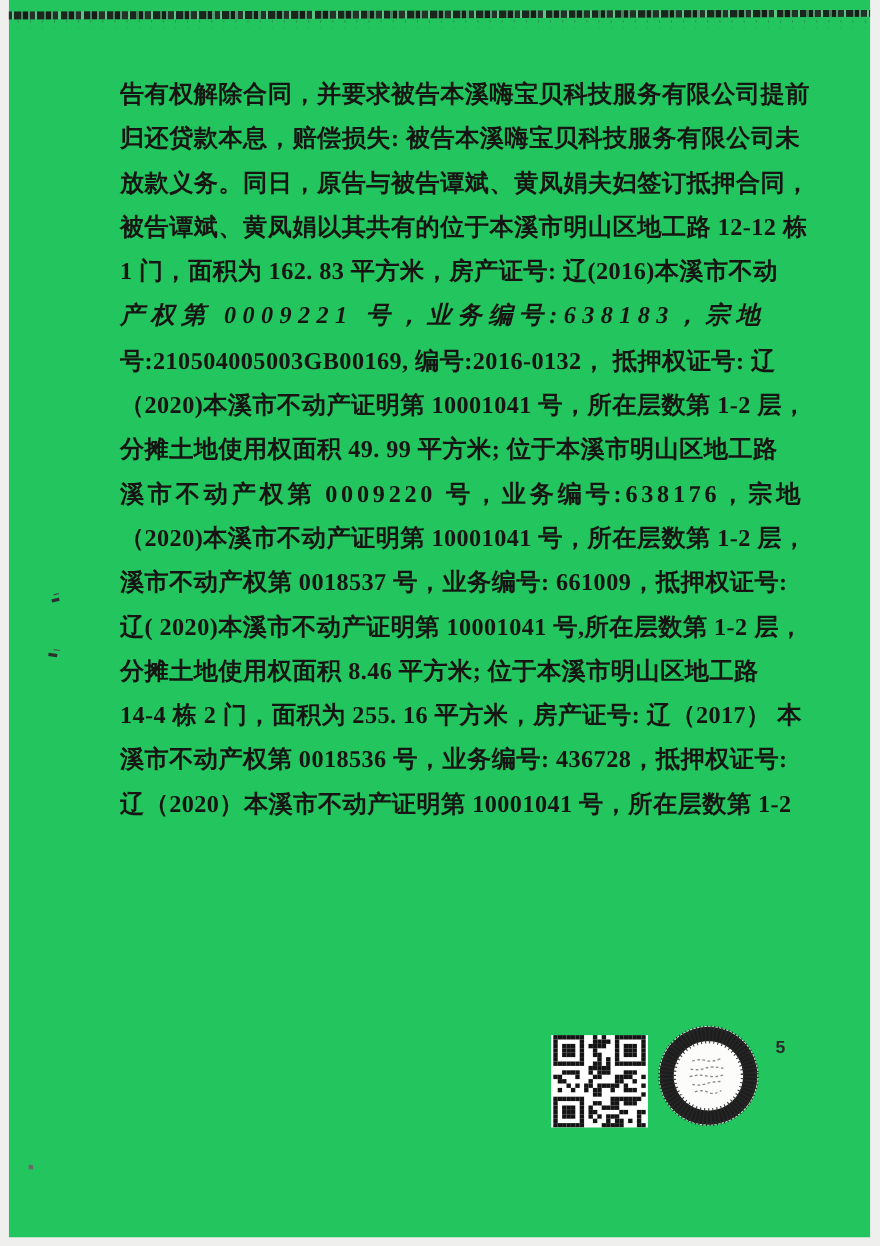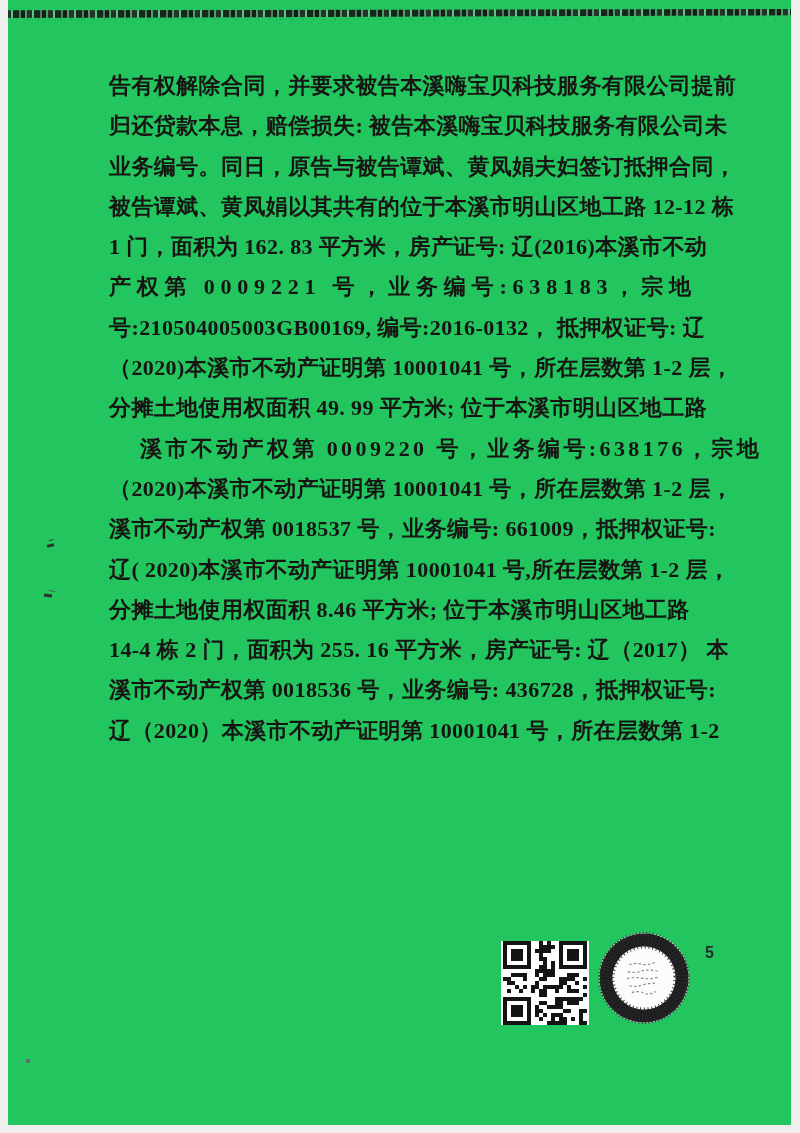--- a/index.html
+++ b/index.html
@@ -33,22 +33,22 @@
     opacity:.5;
   }
   .doc-text{
     position:absolute;left:101px;top:66px;width:606px;
     color:#171513;
     font-size:22px;font-weight:600;
     letter-spacing:.4px;
     white-space:nowrap;
   }
   .line{height:40.3px;line-height:40.3px;}
-  .line.spread1{letter-spacing:5.8px;}
-  .line.spread2{letter-spacing:3.4px;margin-left:31px;}
+  .line.spread1{letter-spacing:5.8px;font-style:italic;}
+  .line.spread2{letter-spacing:3.4px;}
   .qr{
     position:absolute;left:493px;top:941px;width:88px;height:84px;
     background:#fff;z-index:3;
   }
   .seal{
     position:absolute;left:589px;top:931px;width:94px;height:94px;
     z-index:3;transform:rotate(-3deg);
   }
   .page-num{
     position:absolute;left:697px;top:944px;
@@ -65,21 +65,21 @@
   .speck.s3{left:18px;top:1059px;width:4px;height:4px;background:#6a6a6a;}
 </style>
 </head>
 <body>
 
 <div class="scan-page">
 
   <div class="doc-text">
     <div class="line">告有权解除合同，并要求被告本溪嗨宝贝科技服务有限公司提前</div>
     <div class="line">归还贷款本息，赔偿损失: 被告本溪嗨宝贝科技服务有限公司未</div>
-    <div class="line">业务编号。同日，原告与被告谭斌、黄凤娟夫妇签订抵押合同，</div>
+    <div class="line">放款义务。同日，原告与被告谭斌、黄凤娟夫妇签订抵押合同，</div>
     <div class="line">被告谭斌、黄凤娟以其共有的位于本溪市明山区地工路 12-12 栋</div>
     <div class="line">1 门，面积为 162. 83 平方米，房产证号: 辽(2016)本溪市不动</div>
     <div class="line spread1">产权第 0009221 号，业务编号:638183，宗地</div>
     <div class="line">号:210504005003GB00169, 编号:2016-0132， 抵押权证号: 辽</div>
     <div class="line">（2020)本溪市不动产证明第 10001041 号，所在层数第 1-2 层，</div>
     <div class="line">分摊土地使用权面积 49. 99 平方米; 位于本溪市明山区地工路</div>
     <div class="line spread2">溪市不动产权第 0009220 号，业务编号:638176，宗地</div>
     <div class="line">（2020)本溪市不动产证明第 10001041 号，所在层数第 1-2 层，</div>
     <div class="line">溪市不动产权第 0018537 号，业务编号: 661009，抵押权证号:</div>
     <div class="line">辽( 2020)本溪市不动产证明第 10001041 号,所在层数第 1-2 层，</div>

